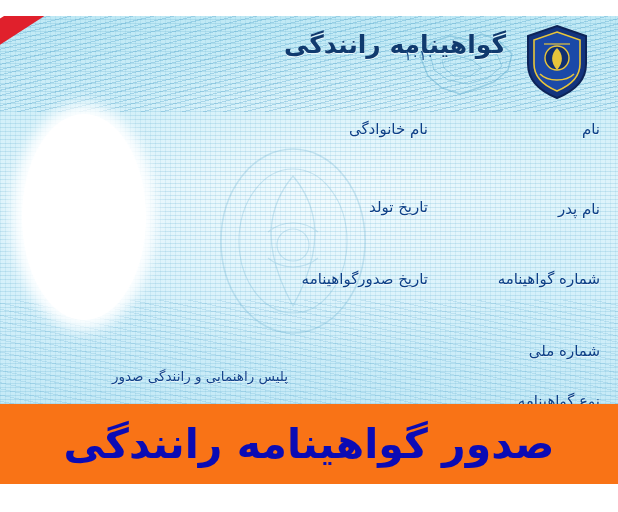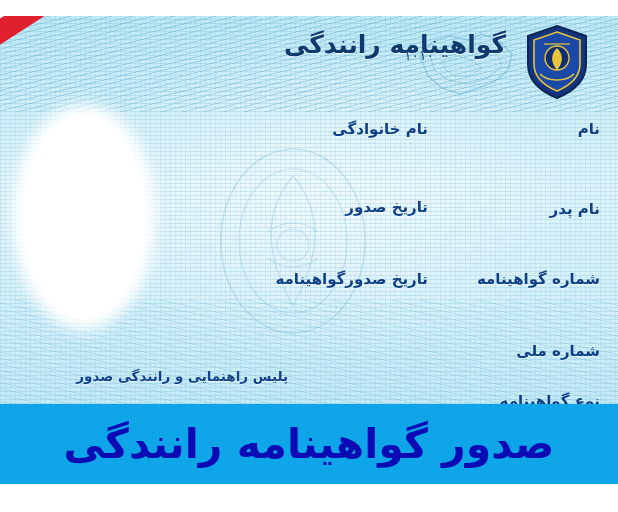--- a/index.html
+++ b/index.html
@@ -143,21 +143,21 @@
     top: 31px;
     font-size: 14px;
     color: #1b4f8a;
     letter-spacing: 2px;
   }
 
   
   .field {
     position: absolute;
     font-size: 15px;
-    font-weight: bold;
+    font-weight: normal;
     color: #0d3f86;
     white-space: nowrap;
     text-shadow: 0 1px 0 rgba(255,255,255,0.55);
     padding-left: 18px;
   }
 
   .f-name       { right: 18px;  top: 104px; }
   .f-family     { right: 190px; top: 104px; }
   .f-father     { right: 18px;  top: 184px; text-align: center; }
   .f-birth      { right: 190px; top: 182px; }
@@ -167,21 +167,21 @@
   .f-lictype    { right: 18px;  top: 376px; }
   .f-police     { right: 330px; top: 352px; font-size: 13.5px; color: #13418a; }
 
   
   .caption {
     position: absolute;
     left: 0;
     top: 404px;
     width: 618px;
     height: 80px;
-    background: #0ea5e9;
+    background: #f97316;
     display: flex;
     align-items: center;
     justify-content: center;
   }
   .caption-text {
     font-size: 41px;
     font-weight: bold;
     color: #0b0bb5;
     letter-spacing: 0px;
     line-height: 1;
@@ -235,21 +235,21 @@
     </div>
 
     <div class="photo"></div>
 
     <div class="card-title">گواهینامه رانندگی</div>
     <div class="card-subtitle">۱۰۱۰</div>
 
     <div class="field f-name">نام</div>
     <div class="field f-family">نام خانوادگی</div>
     <div class="field f-father">نام پدر</div>
-    <div class="field f-birth">تاریخ صدور</div>
+    <div class="field f-birth">تاریخ تولد</div>
     <div class="field f-licno">شماره گواهینامه</div>
     <div class="field f-issue">تاریخ صدورگواهینامه</div>
     <div class="field f-national">شماره ملی</div>
     <div class="field f-lictype">نوع گواهینامه</div>
     <div class="field f-police">پلیس راهنمایی و رانندگی صدور</div>
 
   </div>
 
   <div class="caption">
     <div class="caption-text">صدور گواهینامه رانندگی</div>

